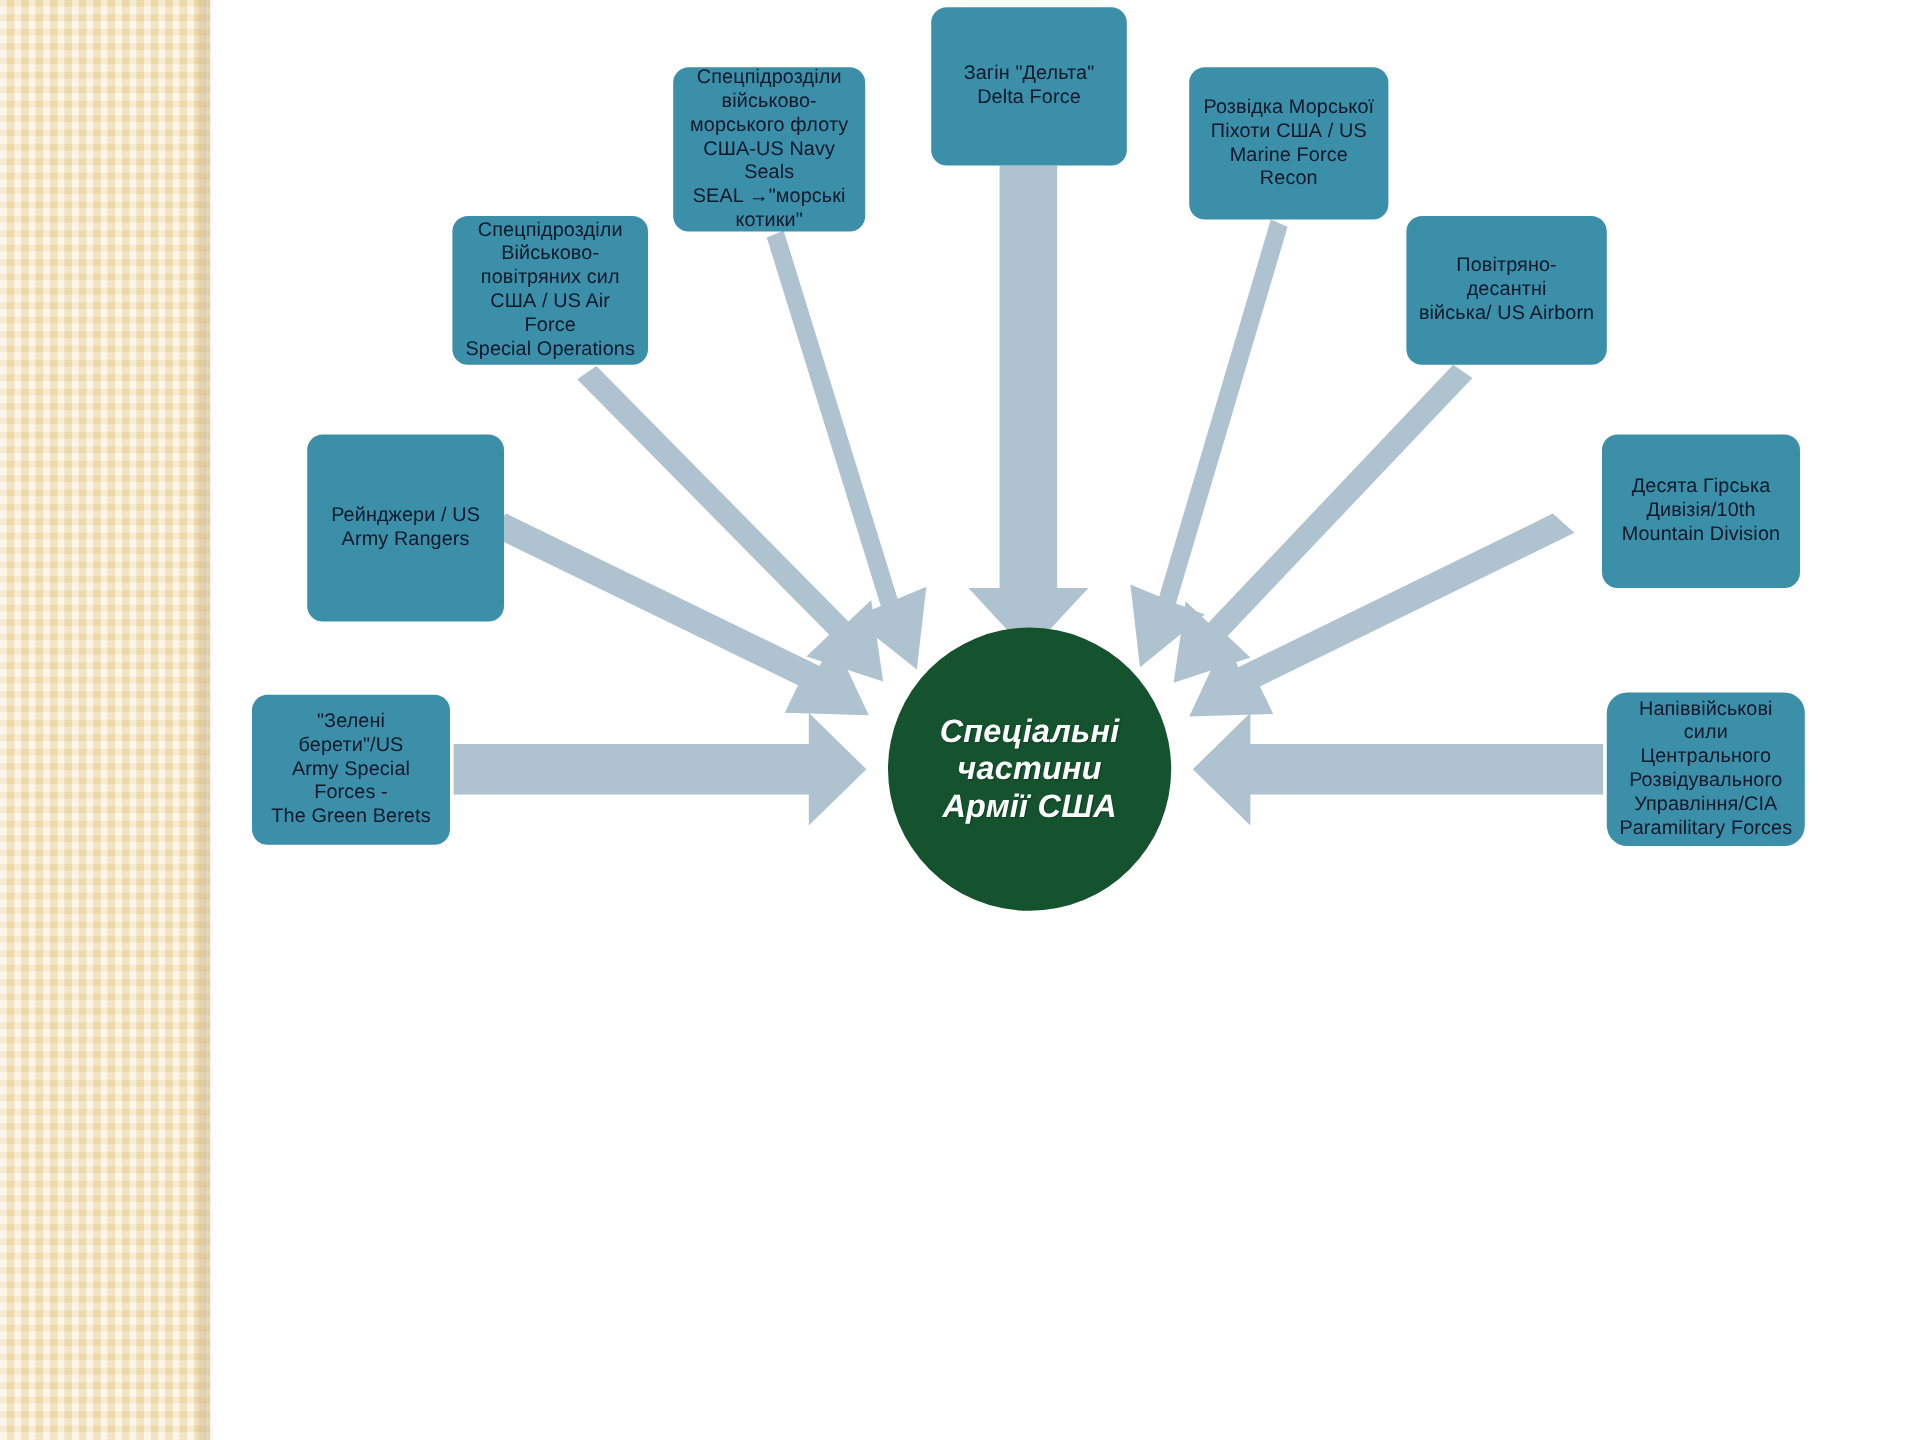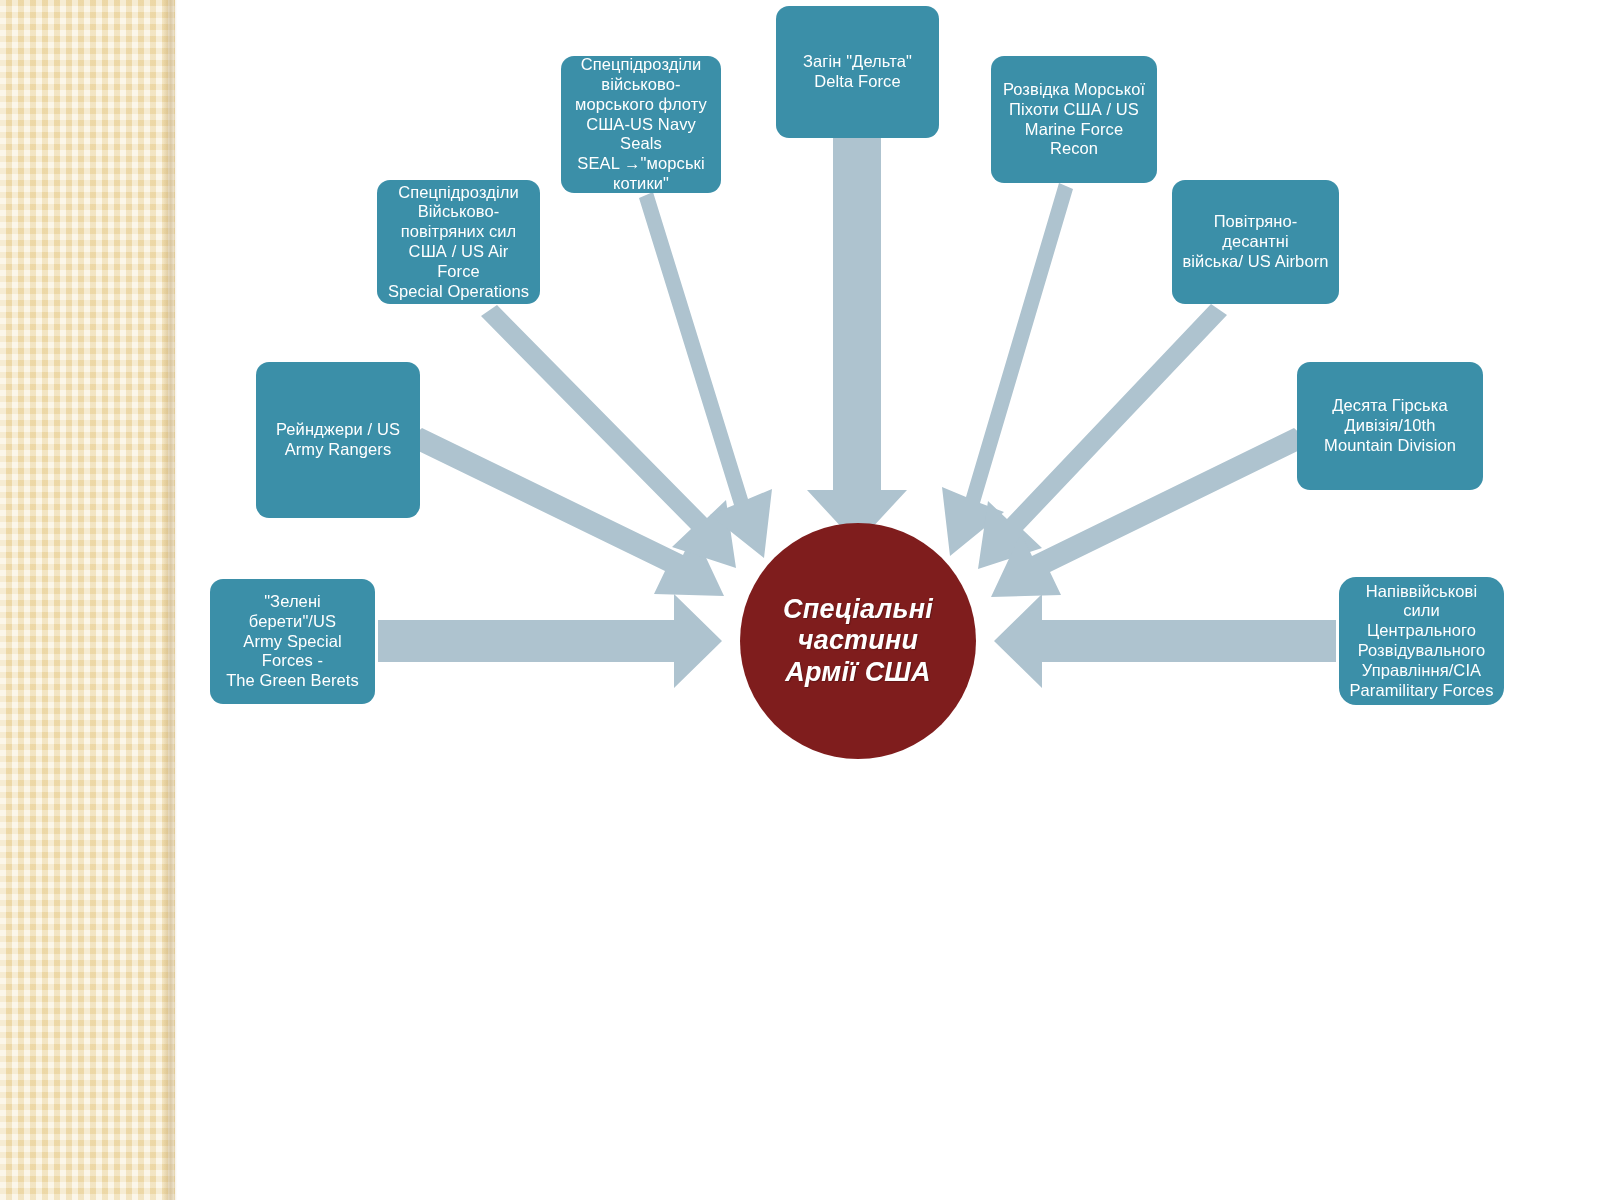--- a/index.html
+++ b/index.html
@@ -40,21 +40,21 @@
     left: 0; top: 0;
     width: 1600px; height: 1200px;
   }
 
   
   #hub {
     position: absolute;
     left: 740px; top: 523px;
     width: 236px; height: 236px;
     border-radius: 50%;
-    background: #7f1d1d;
+    background: #14532d;
     display: flex;
     align-items: center;
     justify-content: center;
   }
   #hub-label {
     color: #ffffff;
     font-style: italic;
     font-weight: bold;
     font-size: 27px;
     line-height: 1.17;
@@ -69,37 +69,37 @@
     position: absolute;
     background: #3b8fa8;
     border-radius: 13px;
     display: flex;
     align-items: center;
     justify-content: center;
     box-sizing: border-box;
     padding: 6px 9px;
   }
   .node-label {
-    color: #ffffff;
+    color: #0f172a;
     text-align: center;
     font-size: 16.5px;
     line-height: 1.2;
     white-space: pre-line;
     letter-spacing: .1px;
   }
 
   
   #node-delta        { left: 776px;  top: 6px;   width: 163px; height: 132px; }
   #node-navy-seals   { left: 561px;  top: 56px;  width: 160px; height: 137px; }
   #node-air-force    { left: 377px;  top: 180px; width: 163px; height: 124px; }
   #node-rangers      { left: 256px;  top: 362px; width: 164px; height: 156px; }
   #node-green-berets { left: 210px;  top: 579px; width: 165px; height: 125px; }
   #node-marine-recon { left: 991px;  top: 56px;  width: 166px; height: 127px; }
   #node-airborne     { left: 1172px; top: 180px; width: 167px; height: 124px; }
-  #node-mountain     { left: 1297px; top: 362px; width: 186px; height: 128px; }
+  #node-mountain     { left: 1335px; top: 362px; width: 165px; height: 128px; }
   #node-cia          { left: 1339px; top: 577px; width: 165px; height: 128px; border-radius: 17px; }
 </style>
 </head>
 <body>
 
 <div id="slide">
 
   <div id="left-band"></div>
   <div id="left-band-edge"></div>
 

